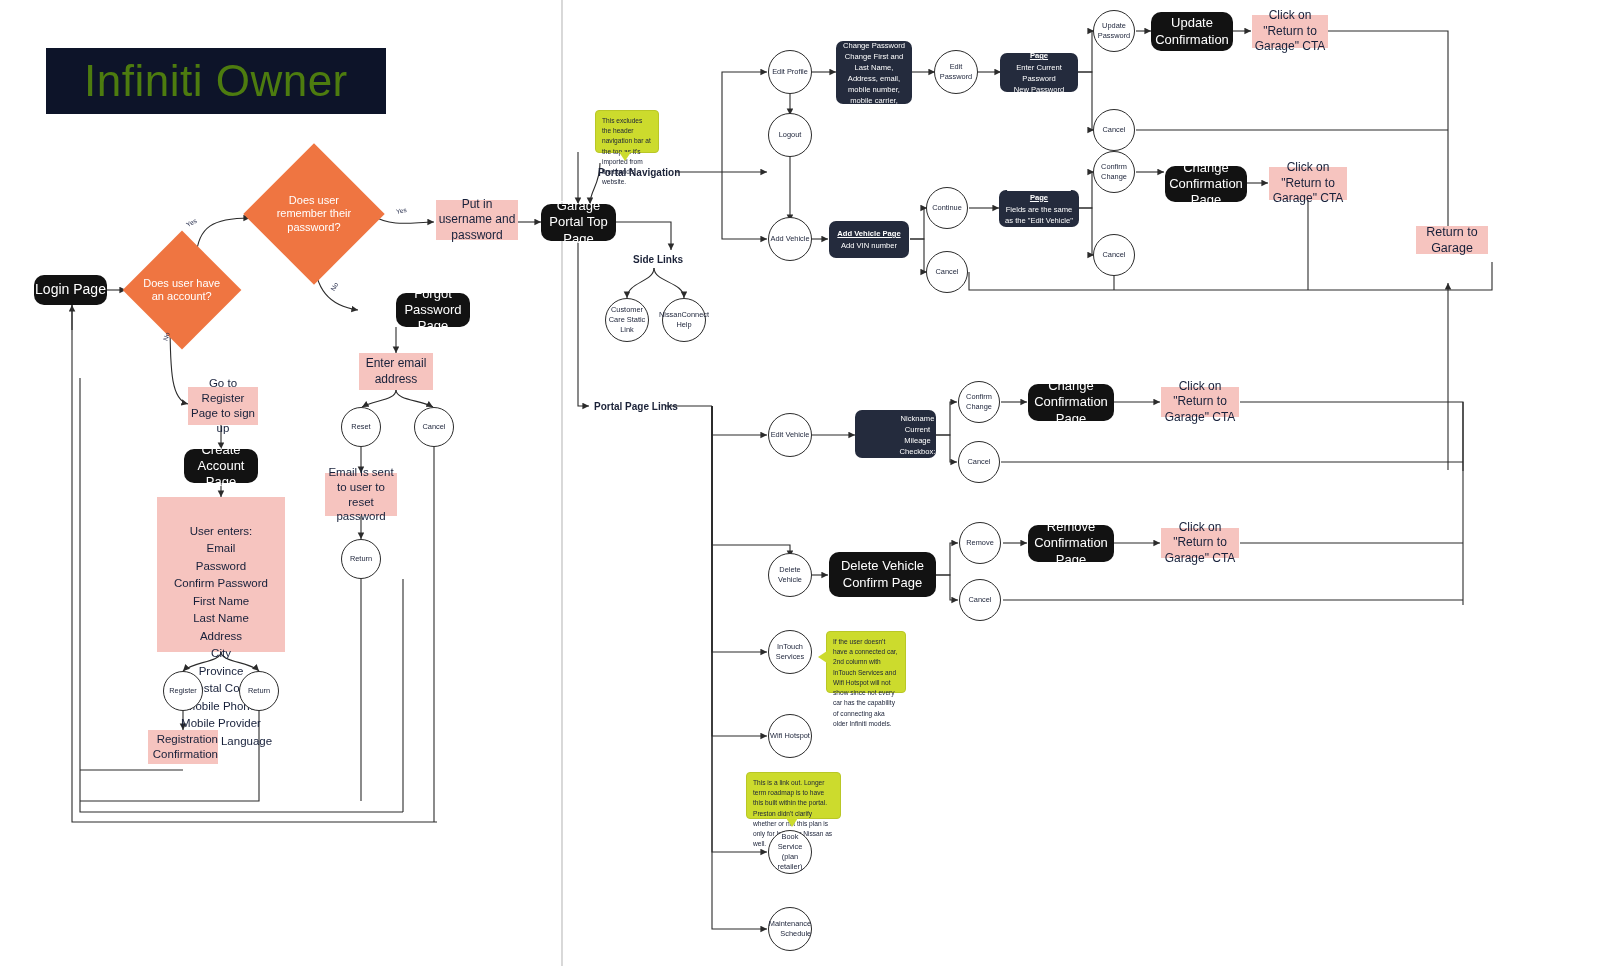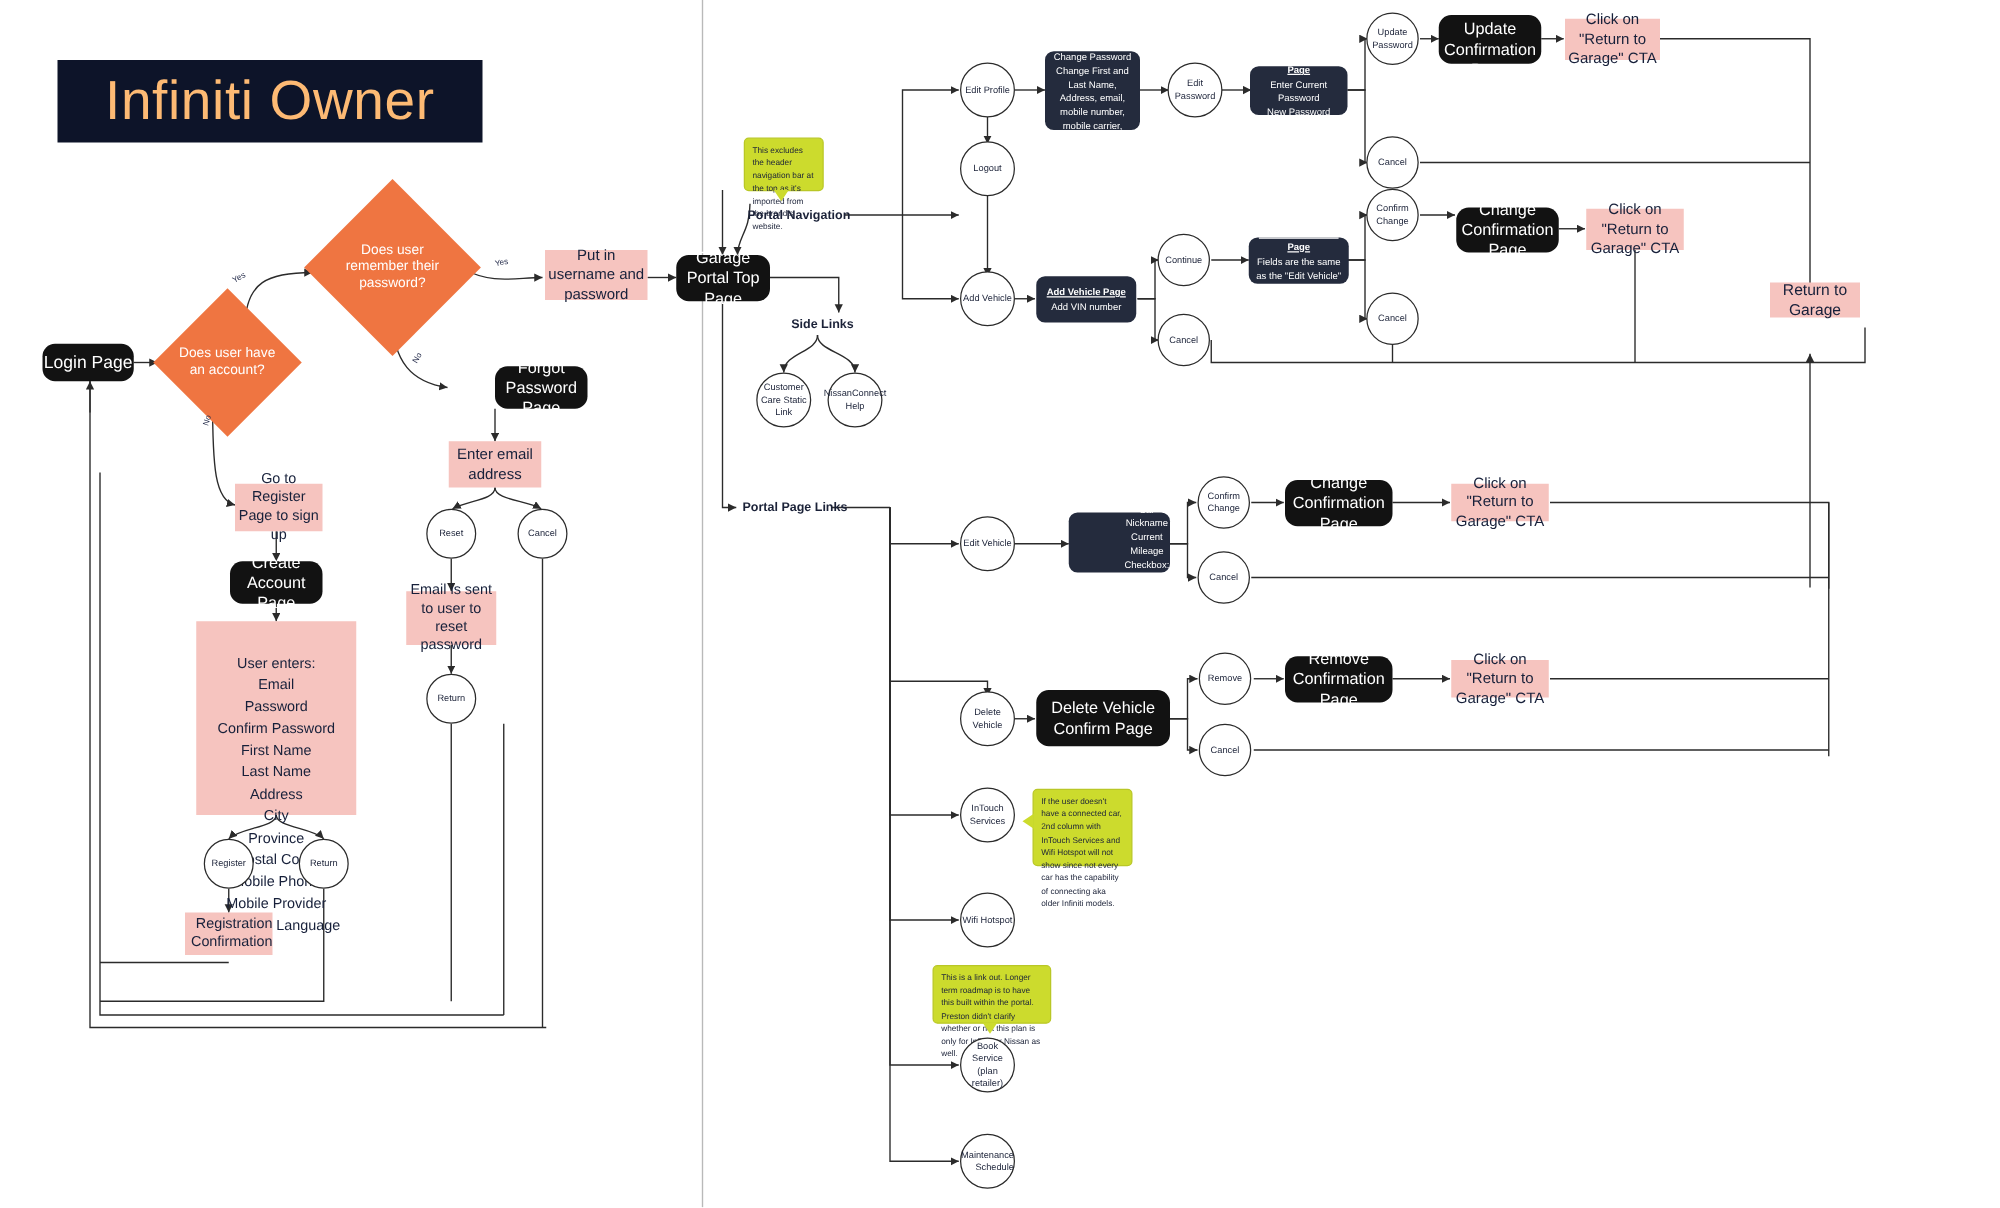--- a/index.html
+++ b/index.html
@@ -4,21 +4,21 @@
 <style>
   html,body{margin:0;padding:0;background:#ffffff;}
   body{font-family:"Liberation Sans", sans-serif;}
   #canvas{position:relative;width:1600px;height:966px;overflow:hidden;background:#fff;}
   svg#wires{position:absolute;left:0;top:0;width:1600px;height:966px;pointer-events:none;}
 
   .node{position:absolute;box-sizing:border-box;display:flex;align-items:center;
         justify-content:center;text-align:center;}
 
   
-  .banner{background:#0d1429;color:#fdba74;font-size:44px;font-weight:400;
+  .banner{background:#0d1429;color:#4d7c0f;font-size:44px;font-weight:400;
           letter-spacing:.5px;justify-content:flex-start;padding-left:38px;}
 
   
   .dark{background:#121212;color:#ffffff;border-radius:10px;font-size:13px;line-height:1.25;}
   .darkbig{font-size:14px;}
   .navy{background:#242b3d;color:#ffffff;border-radius:7px;font-size:7.6px;line-height:1.45;
         padding:4px 6px;}
   .navy .ttl{display:block;font-weight:bold;text-decoration:underline;margin-bottom:1px;}
 
   

